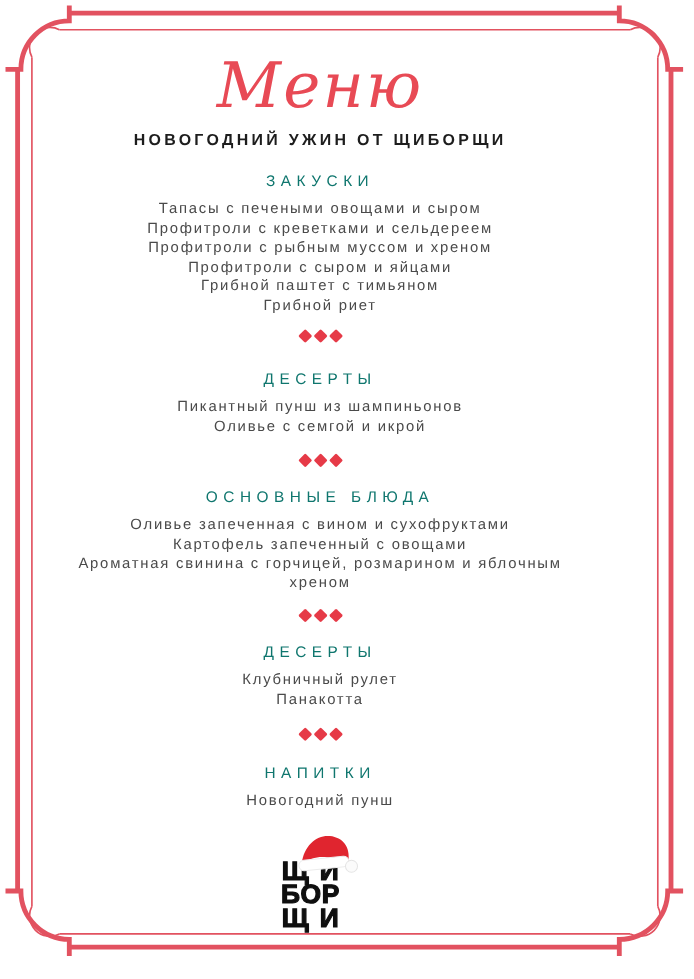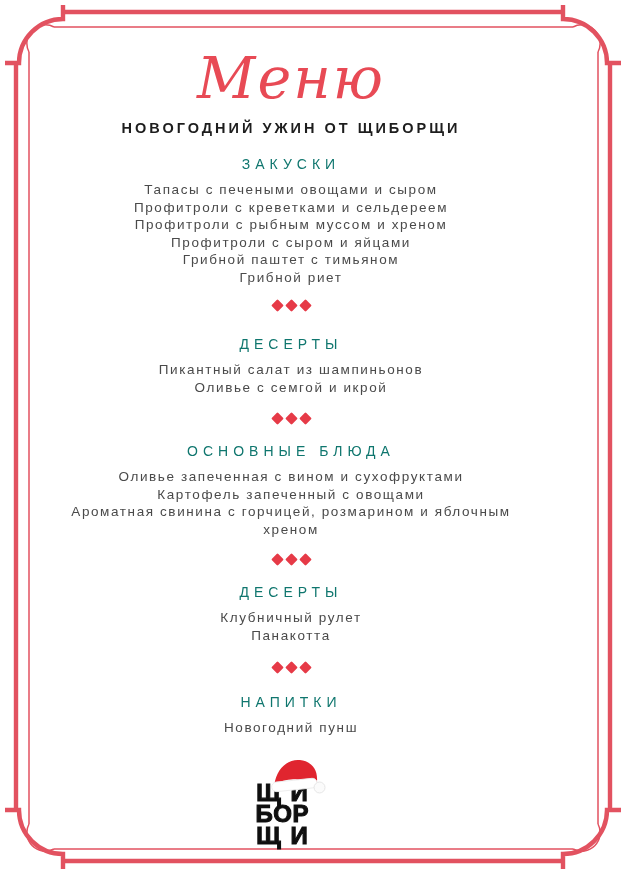--- a/index.html
+++ b/index.html
@@ -74,21 +74,21 @@
     </div>
 
     <div class="sep mt-p1">
       <span class="diamond"></span>
       <span class="diamond"></span>
       <span class="diamond"></span>
     </div>
 
     <h2 class="sec mt-s2">ДЕСЕРТЫ</h2>
     <div class="items">
-      <div class="item">Пикантный салат из шампиньонов</div>
+      <div class="item">Пикантный пунш из шампиньонов</div>
       <div class="item">Оливье с семгой и икрой</div>
     </div>
 
     <div class="sep mt-p2">
       <span class="diamond"></span>
       <span class="diamond"></span>
       <span class="diamond"></span>
     </div>
 
     <h2 class="sec mt-s3">ОСНОВНЫЕ БЛЮДА</h2>

